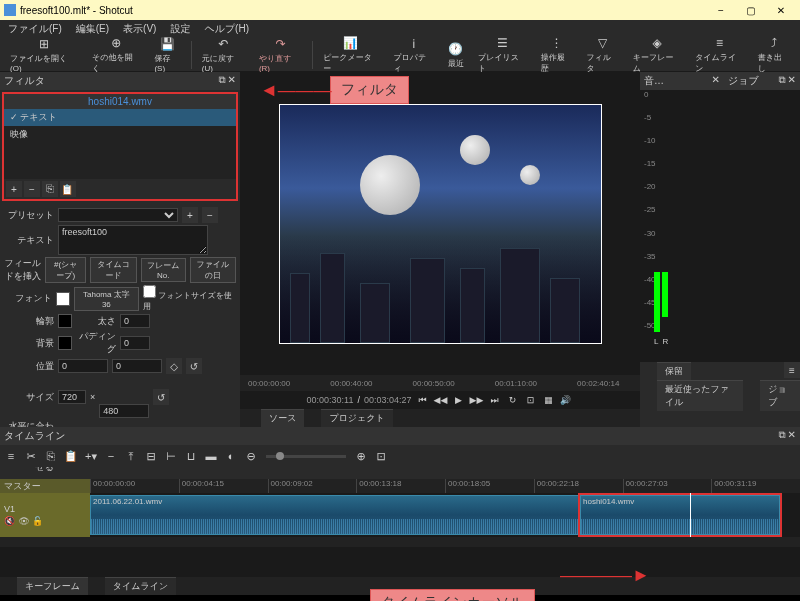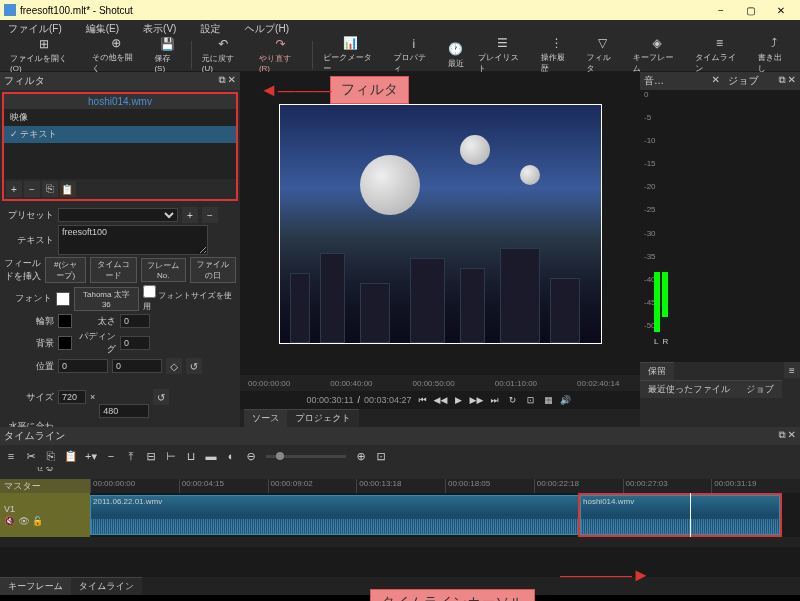--- a/index.html
+++ b/index.html
@@ -2,21 +2,21 @@
 <html><head>
 <meta charset="utf-8">
 <style>
 * { margin: 0; padding: 0; box-sizing: border-box; font-family: "Segoe UI", Arial, sans-serif; }
 body { background: #000; color: #ccc; font-size: 10px; overflow: hidden; width: 800px; height: 601px; position: relative; }
 .titlebar { background: #fef9c3; height: 20px; display: flex; align-items: center; padding: 0 4px; color: #000; font-size: 10px; }
 .titlebar-icon { width: 12px; height: 12px; background: #4a90d9; margin-right: 4px; }
 .titlebar-title { flex: 1; }
 .win-btns { display: flex; gap: 0; }
 .win-btn { width: 30px; height: 18px; display: flex; align-items: center; justify-content: center; font-size: 10px; cursor: pointer; }
-.menubar { background: #2a2a2a; height: 18px; display: flex; align-items: center; padding: 0 4px; gap: 16px; }
+.menubar { background: #2a2a2a; height: 18px; display: flex; align-items: center; padding: 0 4px; gap: 6px; }
 .menu-item { padding: 0 4px; cursor: pointer; font-size: 10px; }
 .toolbar { background: #2a2a2a; height: 34px; display: flex; align-items: center; padding: 2px 4px; gap: 2px; border-bottom: 1px solid #1a1a1a; }
 .tool-btn { display: flex; flex-direction: column; align-items: center; justify-content: center; padding: 1px 6px; cursor: pointer; font-size: 8px; gap: 1px; }
 .tool-icon { width: 16px; height: 16px; display: flex; align-items: center; justify-content: center; font-size: 12px; }
 .tool-sep { width: 1px; height: 28px; background: #444; margin: 0 2px; }
 .main-content { display: flex; height: 355px; }
 .left-panel { width: 240px; background: #2a2a2a; display: flex; flex-direction: column; }
 .panel-header { background: #333; padding: 2px 4px; font-size: 10px; display: flex; justify-content: space-between; }
 .panel-icons { display: flex; gap: 2px; }
 .filter-box { border: 2px solid #d33; margin: 2px; background: #222; }
@@ -38,21 +38,21 @@
 .preview-canvas { flex: 1; display: flex; align-items: center; justify-content: center; position: relative; }
 .preview-img { width: 323px; height: 240px; background: linear-gradient(to bottom, #1a2a5a 0%, #3a5a9a 35%, #2a3a4a 55%, #1a1a2a 100%); position: relative; overflow: hidden; border: 1px solid #fff; }
 .moon { position: absolute; border-radius: 50%; background: radial-gradient(circle at 35% 35%, #eee, #aaa); }
 .city { position: absolute; bottom: 0; left: 0; right: 0; height: 45%; background: linear-gradient(to top, #0a0a1a, transparent); }
 .bldg { position: absolute; bottom: 0; background: #1a1a2a; box-shadow: inset 0 0 0 1px #2a3a4a; }
 .transport { padding: 2px 4px; display: flex; align-items: center; gap: 4px; font-size: 9px; justify-content: center; }
 .tc { color: #999; font-size: 9px; }
 .play-btn { width: 14px; height: 14px; cursor: pointer; display: flex; align-items: center; justify-content: center; }
 .ruler-preview { height: 16px; background: #222; display: flex; align-items: center; font-size: 8px; color: #888; padding: 0 8px; gap: 40px; }
 .tabs-preview { display: flex; gap: 0; background: #222; padding: 0 4px; font-size: 9px; }
-.tab { padding: 2px 8px; cursor: pointer; background: #333; border-top: 1px solid #444; }
+.tab { padding: 2px 8px; cursor: pointer; background: #333; border-top: 1px solid #444; margin-left: 17px; }
 .tab.active { background: #2a2a2a; }
 .right-panel { width: 160px; background: #2a2a2a; display: flex; flex-direction: column; }
 .meter-area { flex: 1; background: #1a1a1a; position: relative; padding: 4px; }
 .meter-scale { position: absolute; left: 4px; top: 4px; font-size: 8px; color: #888; display: flex; flex-direction: column; justify-content: space-between; height: 280px; }
 .meter-bars { position: absolute; bottom: 30px; left: 14px; display: flex; gap: 2px; }
 .meter-bar { width: 6px; background: #0f0; }
 .meter-labels { position: absolute; bottom: 16px; left: 14px; font-size: 8px; display: flex; gap: 4px; }
 .jobs-area { background: #2a2a2a; }
 .jobs-tabs { display: flex; font-size: 9px; }
 .timeline-panel { background: #2a2a2a; height: 150px; display: flex; flex-direction: column; }
@@ -164,22 +164,22 @@
     <div class="panel-header">
       <span>フィルタ</span>
       <span class="panel-icons">
           <span>⧉</span>
           <span>✕</span>
         </span>
     </div>
     <div class="filter-box">
       <div class="filter-title">hoshi014.wmv</div>
       <div class="filter-list">
+        <div class="filter-item selected">✓ <span>テキスト</span></div>
         <div class="filter-item">映像</div>
-        <div class="filter-item selected">✓ <span>テキスト</span></div>
       </div>
       <div class="filter-btns">
         <div class="sm-btn">+</div>
         <div class="sm-btn">−</div>
         <div class="sm-btn">⎘</div>
         <div class="sm-btn">📋</div>
       </div>
     </div>
     <div class="props">
       <div class="prop-row">

